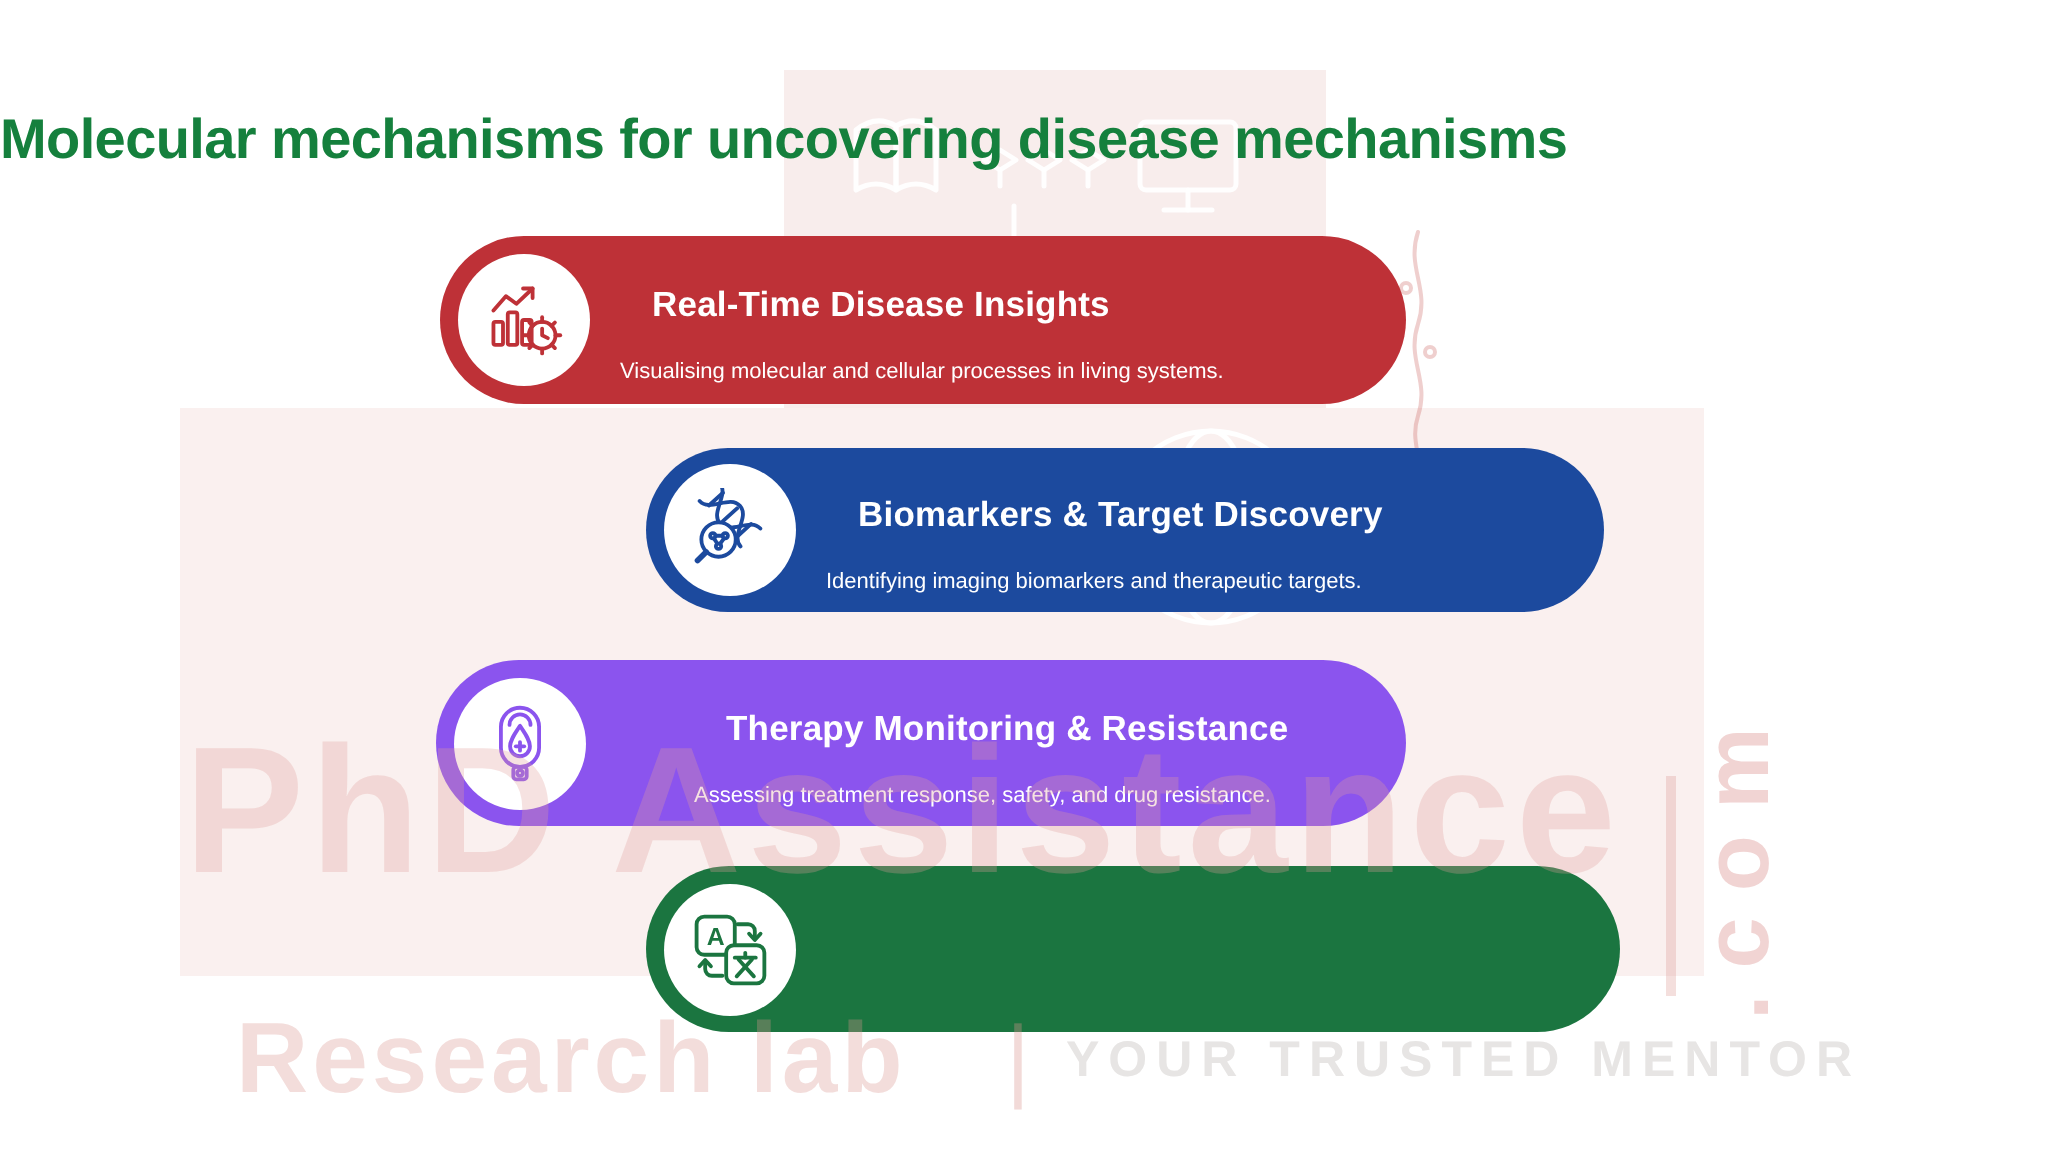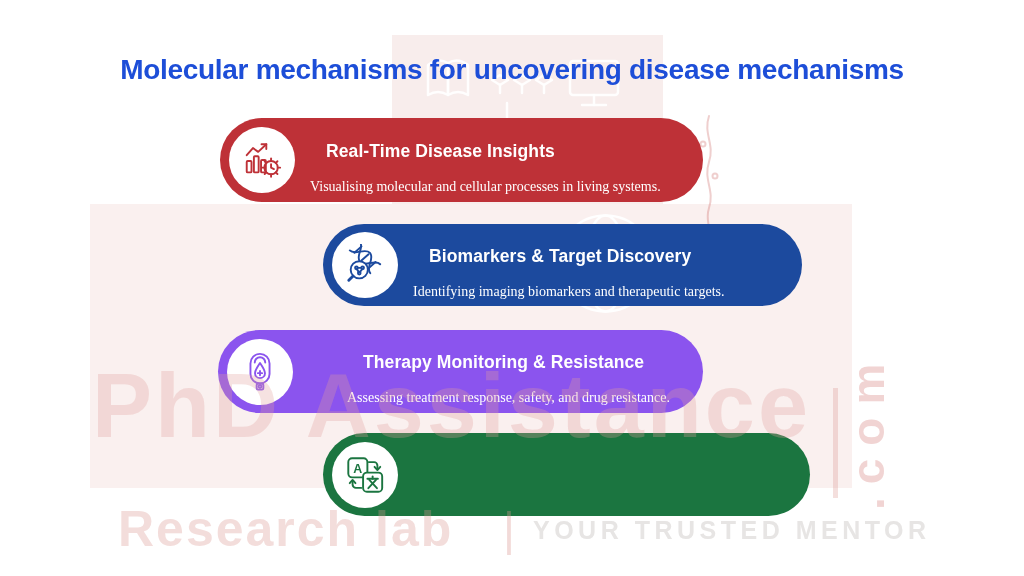--- a/index.html
+++ b/index.html
@@ -8,37 +8,37 @@
     font-family:"Liberation Sans","DejaVu Sans",sans-serif;
   }
   
   .wm-emblem{position:absolute;left:392px;top:35px;width:271px;height:172px;background:#f8edec;z-index:1;}
   .wm-wash{position:absolute;left:90px;top:204px;width:762px;height:284px;background:#faf0ef;z-index:1;}
   .wm-globe{position:absolute;left:548px;top:206px;z-index:1;}
   .deco{position:absolute;z-index:1;}
   .deco1{left:699px;top:114px;}
   
   .title{
-    position:absolute;left:0;top:54px;width:100%;margin:0;text-align:center;
-    font-size:28px;font-weight:700;color:#1d4ed8;letter-spacing:-0.3px;z-index:4;
+    position:absolute;left:0;top:54px;width:100%;margin:0;
+    font-size:28px;font-weight:700;color:#15803d;letter-spacing:-0.3px;z-index:4;
   }
   
   .card{position:absolute;display:flex;align-items:center;border-radius:42px;z-index:2;color:#fff;}
   .c1{left:220px;top:118px;width:483px;height:84px;}
   .c2{left:323px;top:224px;width:479px;height:82px;}
   .c3{left:218px;top:330px;width:485px;height:83px;}
   .c4{left:323px;top:433px;width:487px;height:83px;}
   .circle{
     width:66px;height:66px;flex:0 0 66px;margin-left:9px;background:#fff;border-radius:50%;
     display:flex;align-items:center;justify-content:center;
   }
   .circle svg{display:block;}
   .texts{margin-left:15px;}
   .card h2{margin:16px;font-size:17.5px;font-weight:700;letter-spacing:0.1px;}
-  .card p{margin:3px 0 0;font-size:14px;line-height:1.28;font-weight:400;font-family:Liberation Serif, serif;}
+  .card p{margin:3px 0 0;font-size:11px;line-height:1.28;font-weight:400;}
   .c1 p{width:368px;}
   .c2 p{width:412px;}
   .c3 p{width:368px;}
   .c4 p{width:352px;}
   
   .wm-brand{
     position:absolute;left:92px;top:361px;z-index:3;white-space:nowrap;line-height:1;
     font-size:90px;font-weight:700;letter-spacing:3px;color:rgba(224,160,155,0.30);
   }
   .wm-bar{position:absolute;left:833px;top:388px;width:5px;height:110px;background:rgba(219,148,144,0.30);z-index:3;}

